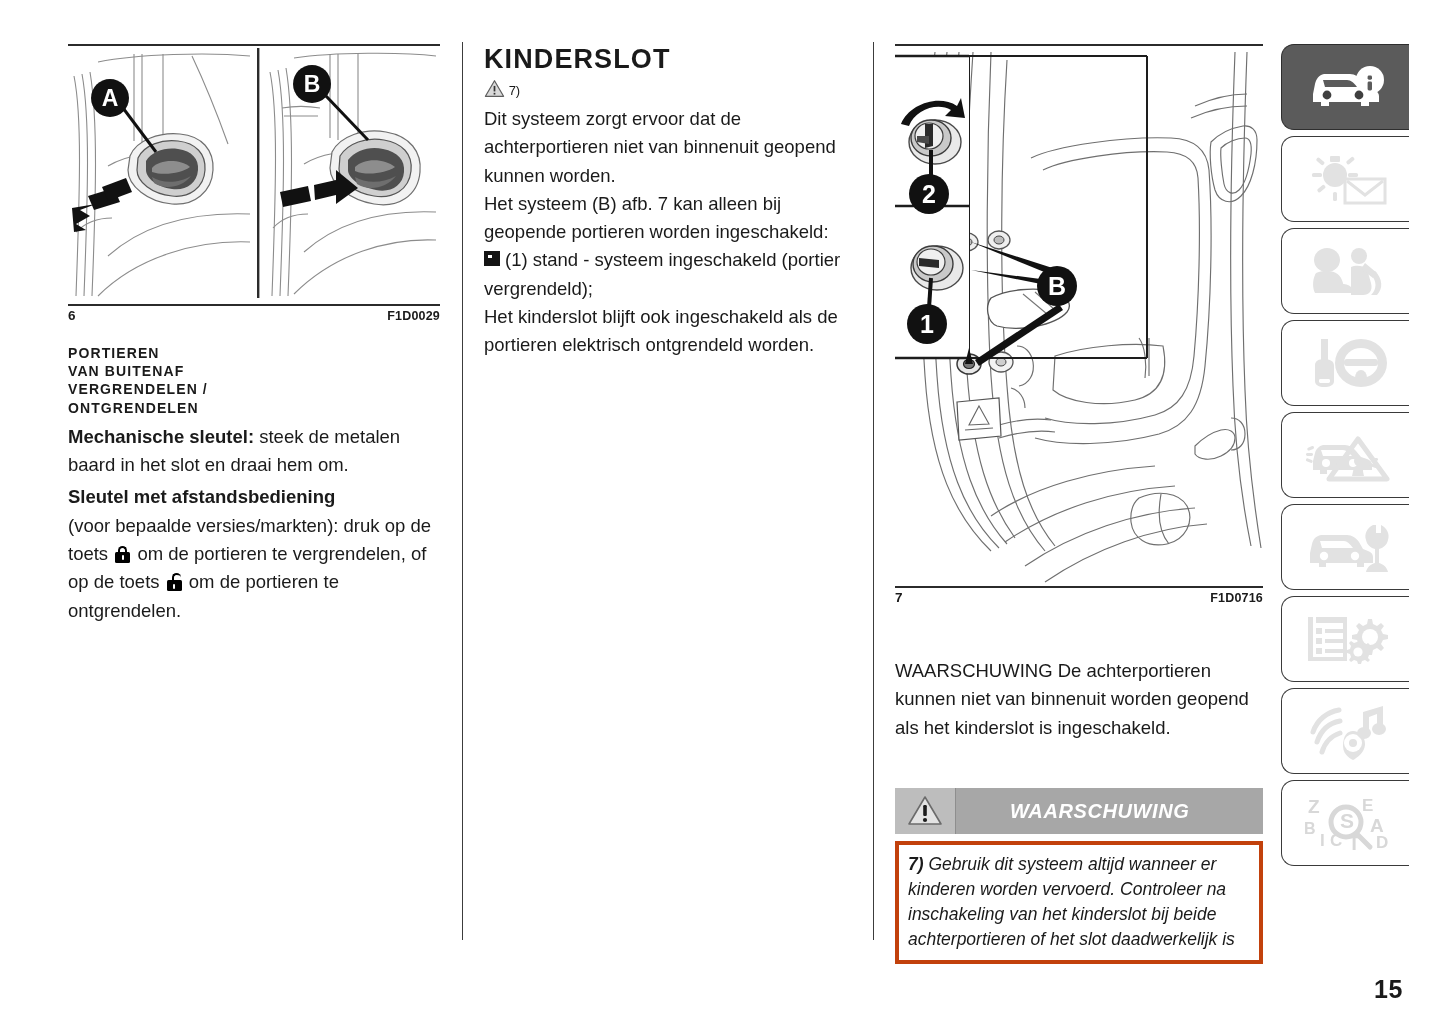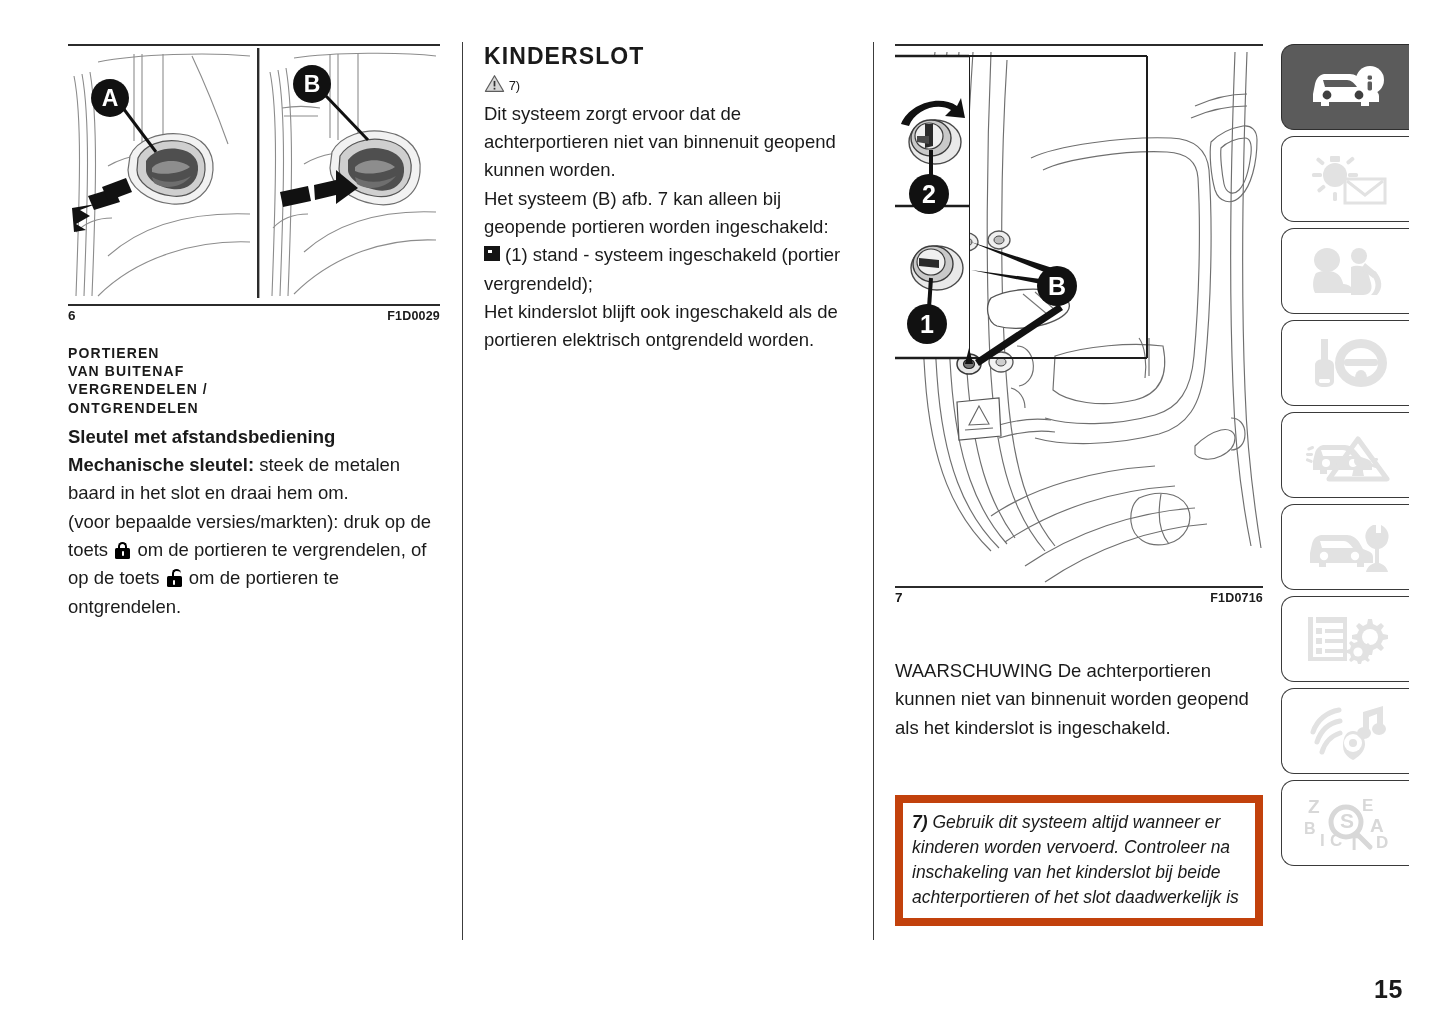--- a/index.html
+++ b/index.html
@@ -181,21 +181,21 @@
     display: flex;
     align-items: center;
     padding-left: 54px;
     color: #ffffff;
     font-weight: bold;
     font-style: italic;
     font-size: 20px;
     letter-spacing: .6px;
   }
   .warn-box {
-    border: 8px solid #c2410c;
+    border: 4px solid #c2410c;
     padding: 7px 9px 9px 9px;
     margin-top: 7px;
     font-style: italic;
     font-size: 17.5px;
     line-height: 1.42;
   }
   .warn-box b { font-style: italic; }
 
   
   .rail {
@@ -327,39 +327,39 @@
     </div>
 
     <div style="position:absolute; left:0; top:344px; width:372px;">
       <h1 class="sect">
         <span>PORTIEREN</span><br>
         <span>VAN BUITENAF</span><br>
         <span>VERGRENDELEN /</span><br>
         <span>ONTGRENDELEN</span>
       </h1>
 
-      <p class="body lead" style="margin-top:4px">Sleutel met afstandsbediening</p>
-
       <p class="body">
         <span class="lead">Mechanische sleutel:</span><span> steek de metalen baard in het slot en draai hem om.</span>
       </p>
 
+      <p class="body lead" style="margin-top:4px">Sleutel met afstandsbediening</p>
+
       <p class="body">
         <span>(voor bepaalde versies/markten): druk op de toets </span><span class="ico-lock"><span class="shackle"></span><span class="bodyb"></span><span class="kh"></span></span><span> om de portieren te vergrendelen, of op de toets </span><span class="ico-unlock"><span class="shackle"></span><span class="bodyb"></span><span class="kh"></span></span><span> om de portieren te ontgrendelen.</span>
       </p>
 
       <div class="gap"></div>
 
     </div>
   </div>
 
   <div class="col col-mid">
     <div style="position:absolute; left:0; top:42px; width:360px;">
 
-      <h2 class="sub" style="font-size:23px;">KINDERSLOT</h2>
+      <h2 class="sub" style="font-size:27px;">KINDERSLOT</h2>
 
       <p class="body" style="font-size:13px; margin-top:2px; margin-bottom:4px;">
         <svg class="warn-tri-sm" viewBox="0 0 24 22">
           <path d="M12 2 L22.5 20 L1.5 20 Z" fill="#d9d9d9" stroke="#5d5d5d" stroke-width="1.4" stroke-linejoin="round"></path>
           <rect x="11" y="8" width="2" height="6.4" fill="#333"></rect>
           <rect x="11" y="16" width="2" height="2" fill="#333"></rect>
         </svg>
         <span>7)</span>
       </p>
 
@@ -513,20 +513,30 @@
         <span>7</span>
         <span class="code">F1D0716</span>
       </div>
     </div>
 
     <div style="position:absolute; left:0; top:657px; width:368px;">
       <p class="body">WAARSCHUWING De achterportieren kunnen niet van binnenuit worden geopend als het kinderslot is ingeschakeld.</p>
     </div>
 
     <div class="warn-wrap" style="left:0; top:788px; width:368px;">
+      <div class="warn-head">
+        <div class="tri-cell">
+          <svg width="36" height="32" viewBox="0 0 36 32">
+            <path d="M18 2 L34 29 L2 29 Z" fill="#e3e3e3" stroke="#6b6b6b" stroke-width="1.6" stroke-linejoin="round"></path>
+            <rect x="16.2" y="10" width="3.6" height="11" rx="1.2" fill="#1c1c1c"></rect>
+            <circle cx="18" cy="25" r="2.1" fill="#1c1c1c"></circle>
+          </svg>
+        </div>
+        <div class="label">WAARSCHUWING</div>
+      </div>
       <div class="warn-box">
         <b>7)</b><span> Gebruik dit systeem altijd wanneer er kinderen worden vervoerd. Controleer na inschakeling van het kinderslot bij beide achterportieren of het slot daadwerkelijk is</span>
       </div>
     </div>
   </div>
 
   <div class="rail">
 
     <div class="tab active">
       <svg width="86" height="54" viewBox="0 0 86 54">

